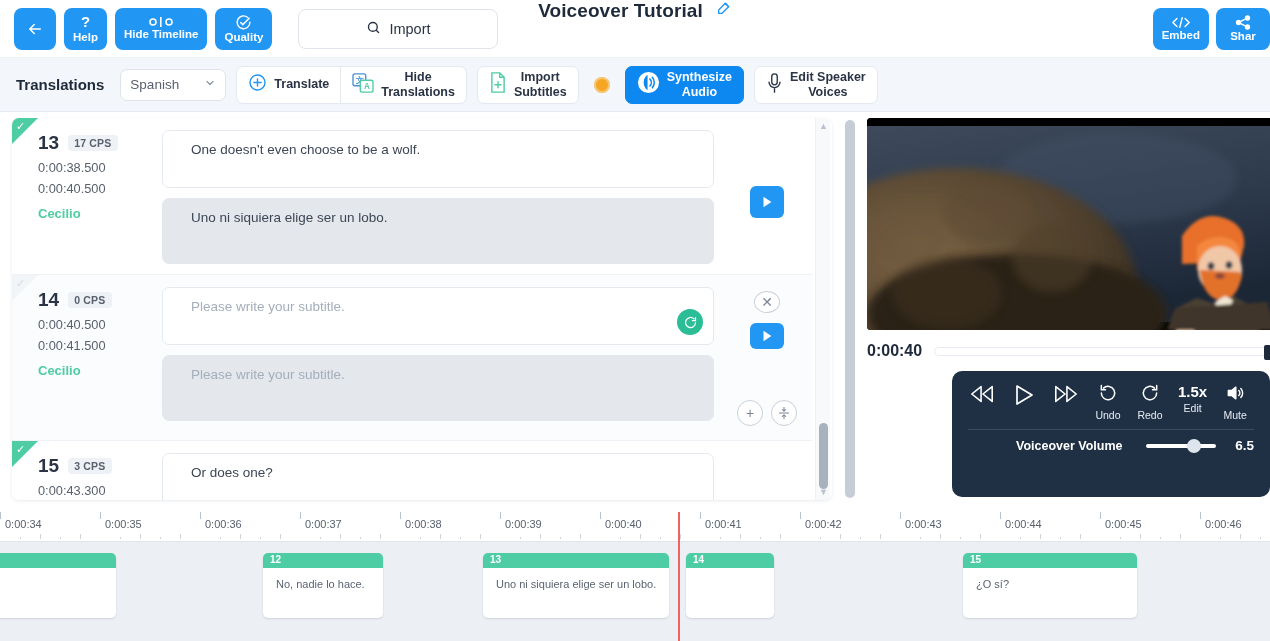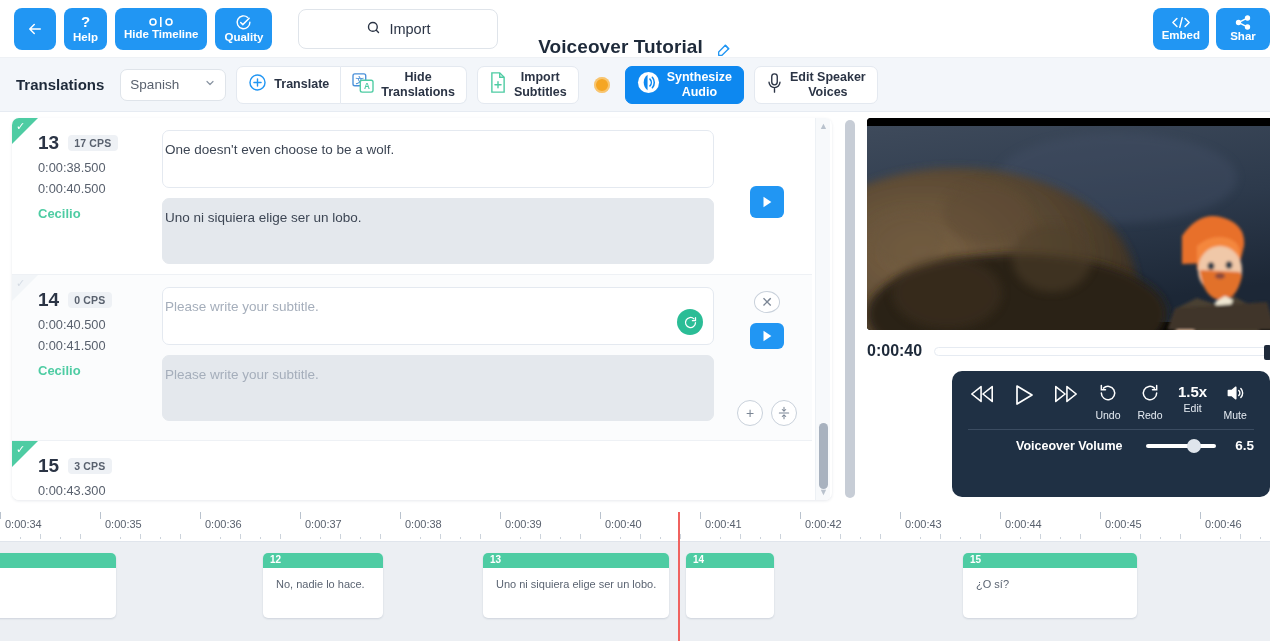--- a/index.html
+++ b/index.html
@@ -27,21 +27,21 @@
   .btn-blue svg { display: block; }
   .btn-back { width: 40px; padding: 0; }
   .search-box {
     margin-left: 18px; width: 200px; height: 40px; background: #fff;
     border: 1px solid #dfe4ea; border-radius: 8px;
     display: flex; align-items: center; justify-content: center; gap: 8px;
     cursor: pointer; color: #2b3445; font-size: 14.5px;
   }
   .doc-title-wrap {
     position: absolute; left: 0; right: 0; top: 0; height: 58px;
-    display: flex; align-items: flex-end; justify-content: center; gap: 13px;
+    display: flex; align-items: flex-start; justify-content: center; gap: 13px;
     pointer-events: none;
   }
   .doc-title { font-size: 19px; font-weight: bold; color: #1e2a3a; letter-spacing: .1px; }
   .edit-ic { color: #2196f3; pointer-events: auto; cursor: pointer; display:flex; }
   .tb-right { margin-left: auto; display: flex; gap: 7px; padding-right: 0px; position: relative; z-index:2;}
   .tb-right .btn-blue { min-width: 54px; }
 
   
   .toolbar {
     position: absolute; left: 0; top: 58px; width: 1270px; height: 54px;
@@ -87,21 +87,21 @@
   .meta { width: 150px; padding-left: 26px; padding-top: 2px; }
   .meta-top { display: flex; align-items: center; gap: 9px; }
   .idx { font-size: 19px; font-weight: bold; color: #2b3445; }
   .cps { background: #eef1f5; color: #59616e; border-radius: 4px; padding: 2px 6px;
          font-size: 10.5px; font-weight: bold; letter-spacing: .2px; }
   .tcode { font-size: 12.8px; color: #59616e; margin-top: 6px; }
   .spk { font-size: 13px; color: #4ecca3; font-weight: bold; margin-top: 10px; }
   .texts { flex: 1; padding-right: 8px; }
   .tbox {
     border: 1px solid #e4e9f0; border-radius: 7px; background: #fff;
-    min-height: 58px; padding: 11px 2px; font-size: 13.5px; color: #3d4654;
+    min-height: 58px; padding: 11px 28px; font-size: 13.5px; color: #3d4654;
     position: relative;
   }
   .tbox.trans { background: #e4e8ed; border-color: #e4e8ed; margin-top: 10px; min-height: 66px; }
   .tbox .ph { color: #a5aebb; }
   .regen {
     position: absolute; right: 10px; bottom: 9px; width: 26px; height: 26px;
     border-radius: 50%; background: #2bbd96; color: #fff; display: flex;
     align-items: center; justify-content: center; font-size: 14px; cursor: pointer;
   }
   .acts { width: 90px; display: flex; flex-direction: column; align-items: center;
@@ -415,20 +415,23 @@
 
     <div class="row" style="height:120px;">
       <div class="corner"></div>
       <div class="corner-check">✓</div>
       <div class="meta">
         <div class="meta-top">
           <span class="idx">15</span>
           <span class="cps">3 CPS</span>
         </div>
         <div class="tcode">0:00:43.300</div>
+      </div>
+      <div class="texts">
+        <div class="tbox">Or does one?</div>
       </div>
       <div class="acts">
         <div style="height:42px;"></div>
 
       </div>
     </div>
 
   </div>
 
   <div class="vscroll">

